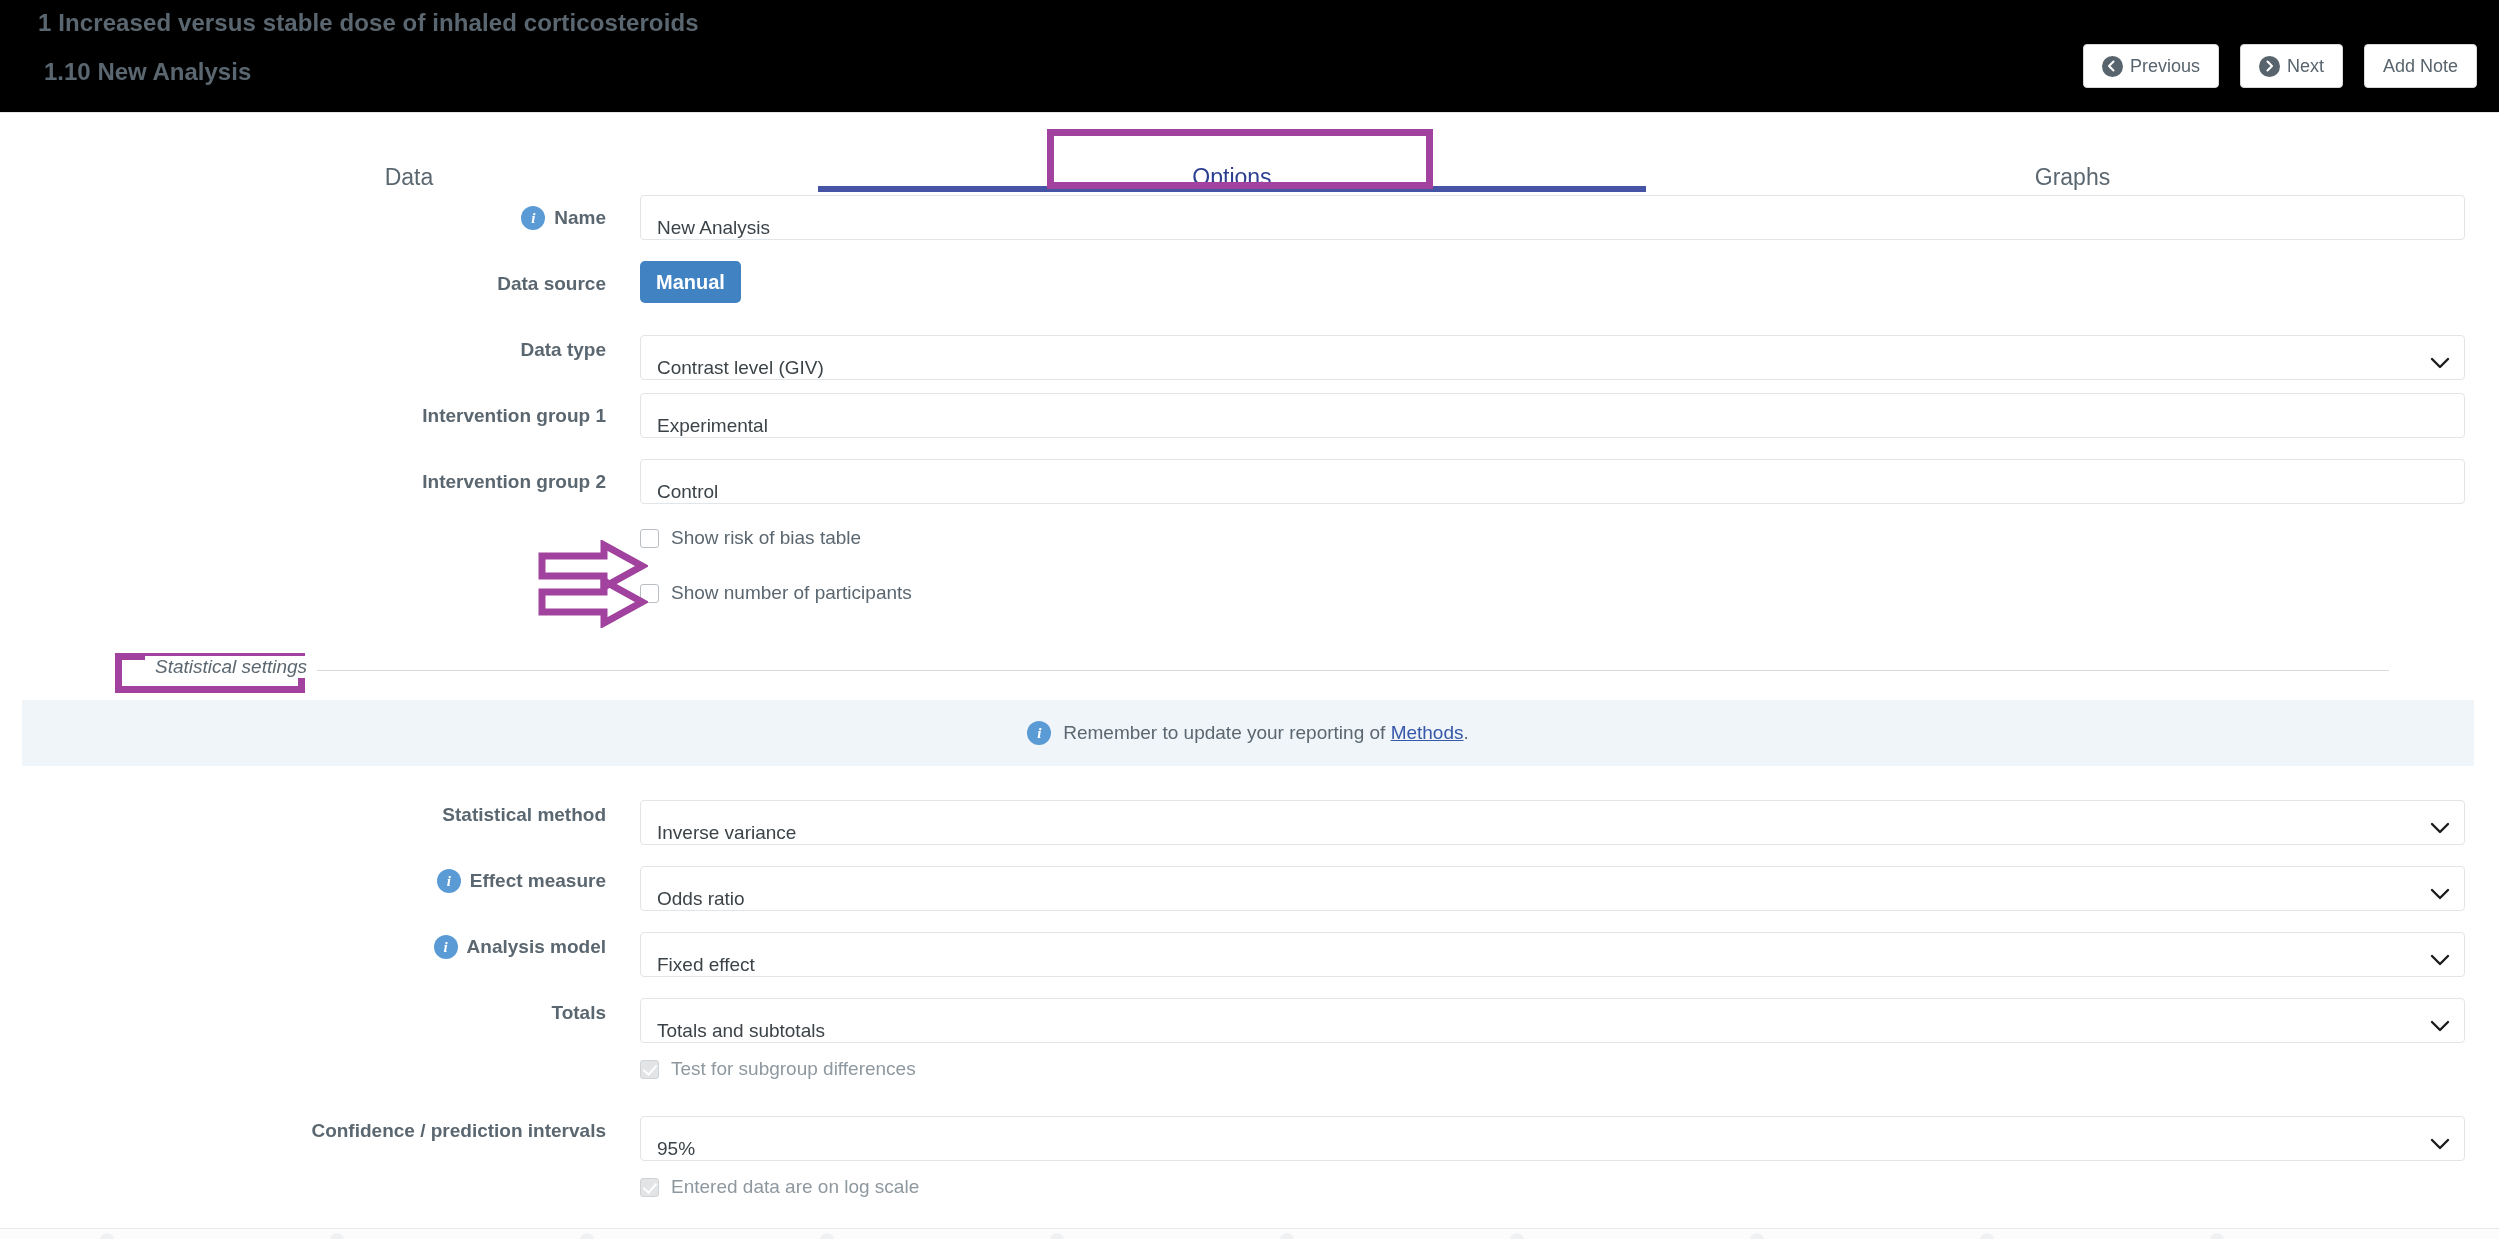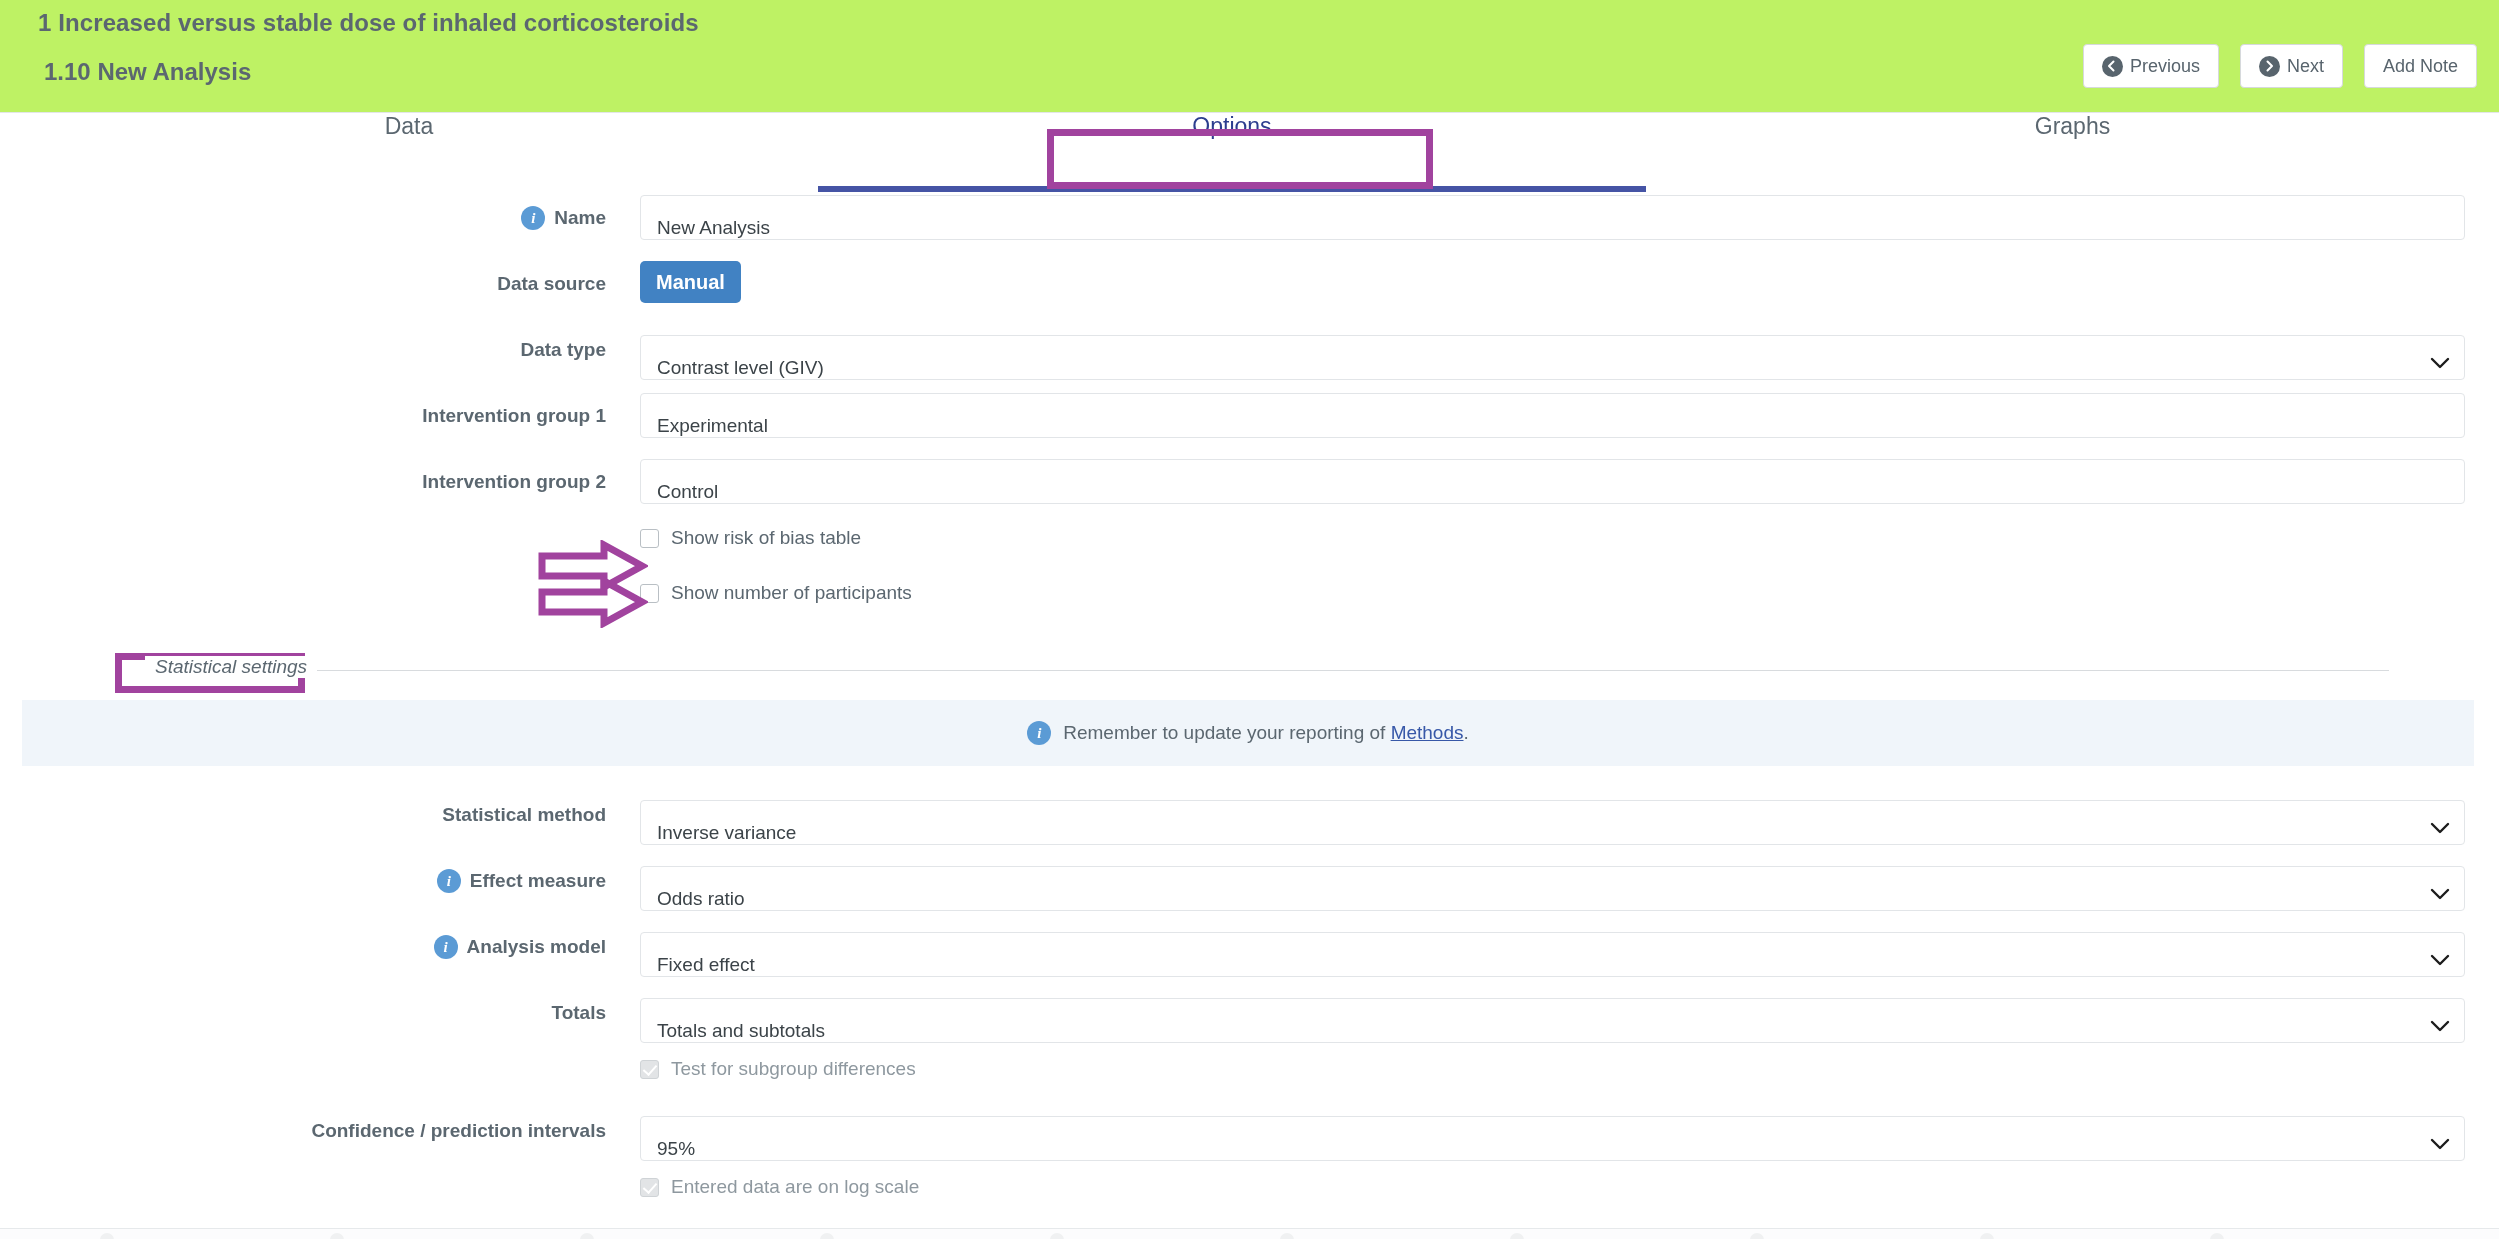--- a/index.html
+++ b/index.html
@@ -9,21 +9,21 @@
     background: #ffffff;
     font-family: "Liberation Sans", sans-serif;
     overflow: hidden;
   }
 
   .page { position: relative; width: 2499px; height: 1239px; background:#fff; }
 
   
   .header {
     position: absolute; left: 0; top: 0; width: 2499px; height: 113px;
-    border-bottom: 1px solid #e3e6e8; background:#bef264;
+    border-bottom: 1px solid #e3e6e8; background:#000000;
   }
   .crumb-1 {
     position: absolute; left: 38px; top: 9px;
     font-size: 24px; font-weight: bold; color: #5b6770;
     letter-spacing: .1px;
   }
   .crumb-2 {
     position: absolute; left: 38px; top: 58px;
     font-size: 24px; font-weight: bold; color: #5b6770;
     padding-left: 6px;
@@ -46,21 +46,21 @@
     flex: 0 0 auto;
   }
   .circ-icon svg { display:block; margin: 4.5px auto; }
 
   
   .tabs {
     position: absolute; left: 0; top: 113px; width: 2499px; height: 82px;
   }
   .tab {
     position: absolute; top: 0; height: 78px;
-    display: flex; align-items: flex-start; justify-content: center;
+    display: flex; align-items: flex-end; justify-content: center;
     font-size: 23px; color: #5b6770; cursor: pointer;
   }
   .tab.t1 { left: 0px;    width: 818px; }
   .tab.t2 { left: 818px;  width: 828px; color: #2c3e8f; }
   .tab.t3 { left: 1646px; width: 853px; }
   .tab-underline {
     position: absolute; left: 818px; top: 186px; width: 828px; height: 6px;
     background: #4554a5;
   }
 

